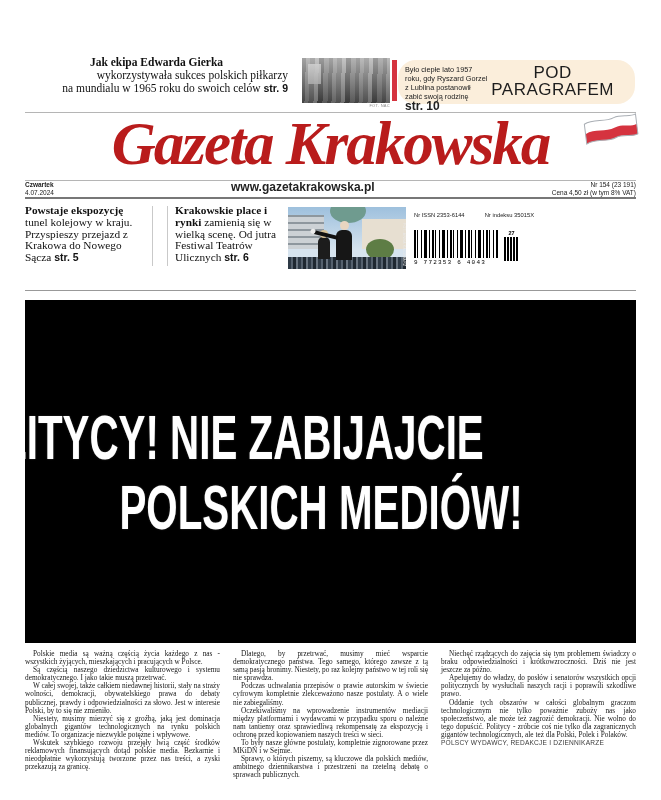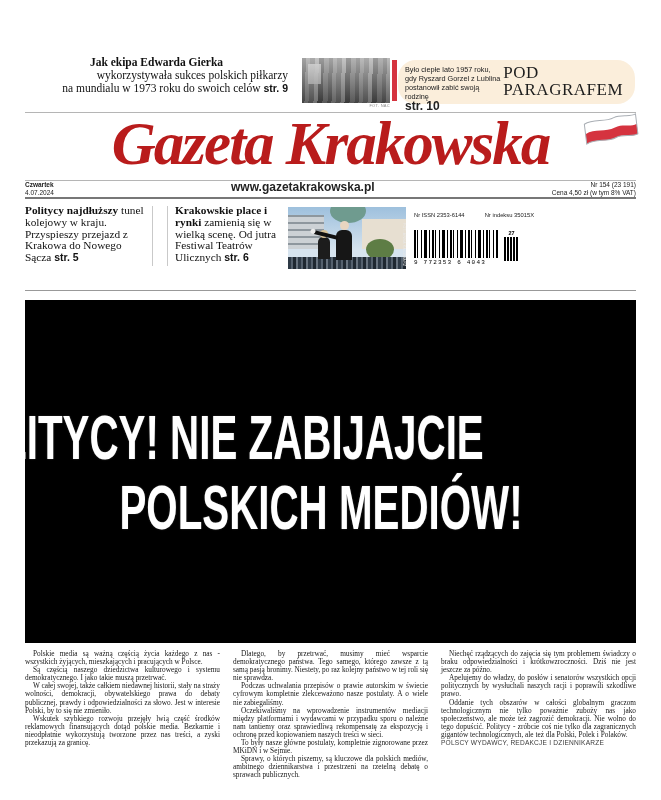--- a/index.html
+++ b/index.html
@@ -15,21 +15,21 @@
       background:repeating-linear-gradient(92deg,#585858 0 4px,#8e8e8e 4px 8px,#6b6b6b 8px 13px,#a3a3a3 13px 17px,#474747 17px 22px,#7c7c7c 22px 27px);}
   .photo-1974::before{content:"";position:absolute;left:6px;top:6px;width:13px;height:20px;background:#d4d4d4;opacity:.85;}
   .photo-1974::after{content:"";position:absolute;inset:0;background:linear-gradient(180deg,rgba(225,225,225,.55),rgba(35,35,35,.4));}
   .credit-1974{position:absolute;left:302px;top:103px;width:88px;text-align:right;
                font-family:"Liberation Sans",sans-serif;font-size:4px;color:#8a8a8a;letter-spacing:.3px;}
   .accent-bar{position:absolute;left:392px;top:60px;width:5px;height:41px;}
   .pod-box{position:absolute;left:398px;top:60px;width:237px;height:44px;display:flex;border-radius:18px;}
   .pod-text{width:118px;padding:5px 2px 0 7px;font-family:"Liberation Sans",sans-serif;
             font-size:7.3px;line-height:9px;color:#222;}
   .pod-text .ref{font-size:12px;display:block;margin-top:1px;}
-  .pod-title{flex:1;text-align:left;padding:5px 12px 0 0;font-family:Liberation Serif, serif;
+  .pod-title{flex:1;text-align:center;padding:5px 21px 0 0;font-family:Liberation Sans, sans-serif;
              font-size:17px;line-height:16.5px;letter-spacing:.5px;color:#1d1d1d;}
 
   .rule{position:absolute;left:25px;width:611px;height:1px;background:#b5b5b5;}
   .rule-1{top:112px;}
   .rule-2{top:180px;}
   .rule-3{top:197px;height:2px;background:#777;}
   .rule-4{top:290px;background:#999;}
 
   
   .masthead-title{position:absolute;left:0;top:112px;width:661px;text-align:center;
@@ -97,21 +97,21 @@
              letter-spacing:.2px;color:#3a3a3a;text-indent:0 !important;text-align:left;}
 </style>
 </head>
 <body>
 
 <div class="page">
 
   <div class="top-teaser">
     <div class="lead">Jak ekipa Edwarda Gierka</div>
     <div>wykorzystywała sukces polskich piłkarzy</div>
-    <div><span>na mundialu w 1973 roku do swoich celów</span> <b class="ref">str. 9</b></div>
+    <div><span>na mundialu w 1965 roku do swoich celów</span> <b class="ref">str. 9</b></div>
   </div>
 
   <div class="photo-1974"></div>
   <div class="credit-1974">FOT. NAC</div>
 
   <div class="accent-bar" style="background: rgb(213, 51, 63);"></div>
 
   <div class="pod-box" style="background: rgb(251, 238, 219);">
     <div class="pod-text">
       <span>Było ciepłe lato 1957 roku, gdy Ryszard Gorzel z Lublina postanowił zabić swoją rodzinę</span>
@@ -145,21 +145,21 @@
     <div class="right">
       <div>Nr 154 (23 191)</div>
       <div>Cena 4,50 zł (w tym 8% VAT)</div>
     </div>
   </div>
 
   <div class="rule rule-3"></div>
 
   <div class="teaser-row">
     <div class="teaser t1">
-      <span class="lead">Politycy najdłuższy</span>
+      <span class="lead">Powstaje ekspozycję</span>
       <span>tunel kolejowy w kraju. Przyspieszy przejazd z Krakowa do Nowego Sącza</span>
       <b class="ref">str. 5</b>
     </div>
     <div class="tsep"></div>
     <div class="tsep"></div>
     <div class="teaser t3">
       <span class="lead">Krakowskie place i rynki</span>
       <span>zamienią się w wielką scenę. Od jutra Festiwal Teatrów Ulicznych</span>
       <b class="ref">str. 6</b>
     </div>
@@ -200,20 +200,21 @@
   <div class="manifesto-banner" style="background: rgb(0, 0, 0);">
     <div class="mh-line" style="color: rgb(255, 255, 255);">POLITYCY! NIE ZABIJAJCIE</div>
     <div class="mh-line" style="color: rgb(255, 255, 255);">POLSKICH MEDIÓW!</div>
   </div>
 
   <div class="article">
     <div class="col">
       <p>Polskie media są ważną częścią życia każdego z nas - wszystkich żyjących, mieszkających i pracujących w Polsce.</p>
       <p>Są częścią naszego dziedzictwa kulturowego i systemu demokratycznego. I jako takie muszą przetrwać.</p>
       <p>W całej swojej, także całkiem niedawnej historii, stały na straży wolności, demokracji, obywatelskiego prawa do debaty publicznej, prawdy i odpowiedzialności za słowo. Jest w interesie Polski, by to się nie zmieniło.</p>
+      <p>Niestety, musimy mierzyć się z groźbą, jaką jest dominacja globalnych gigantów technologicznych na rynku polskich mediów. To organizacje niezwykle potężne i wpływowe.</p>
       <p>Wskutek szybkiego rozwoju przejęły lwią część środków reklamowych finansujących dotąd polskie media. Bezkarnie i nieodpłatnie wykorzystują tworzone przez nas treści, a zyski przekazują za granicę.</p>
     </div>
     <div class="col">
       <p>Dlatego, by przetrwać, musimy mieć wsparcie demokratycznego państwa. Tego samego, którego zawsze z tą samą pasją bronimy. Niestety, po raz kolejny państwo w tej roli się nie sprawdza.</p>
       <p>Podczas uchwalania przepisów o prawie autorskim w świecie cyfrowym kompletnie zlekceważono nasze postulaty. A o wiele nie zabiegaliśmy.</p>
       <p>Oczekiwaliśmy na wprowadzenie instrumentów mediacji między platformami i wydawcami w przypadku sporu o należne nam tantiemy oraz sprawiedliwą rekompensatę za ekspozycję i ochronę przed kopiowaniem naszych treści w sieci.</p>
       <p>To były nasze główne postulaty, kompletnie zignorowane przez MKiDN i w Sejmie.</p>
       <p>Sprawy, o których piszemy, są kluczowe dla polskich mediów, ambitnego dziennikarstwa i przestrzeni na rzetelną debatę o sprawach publicznych.</p>
     </div>
     <div class="col">

